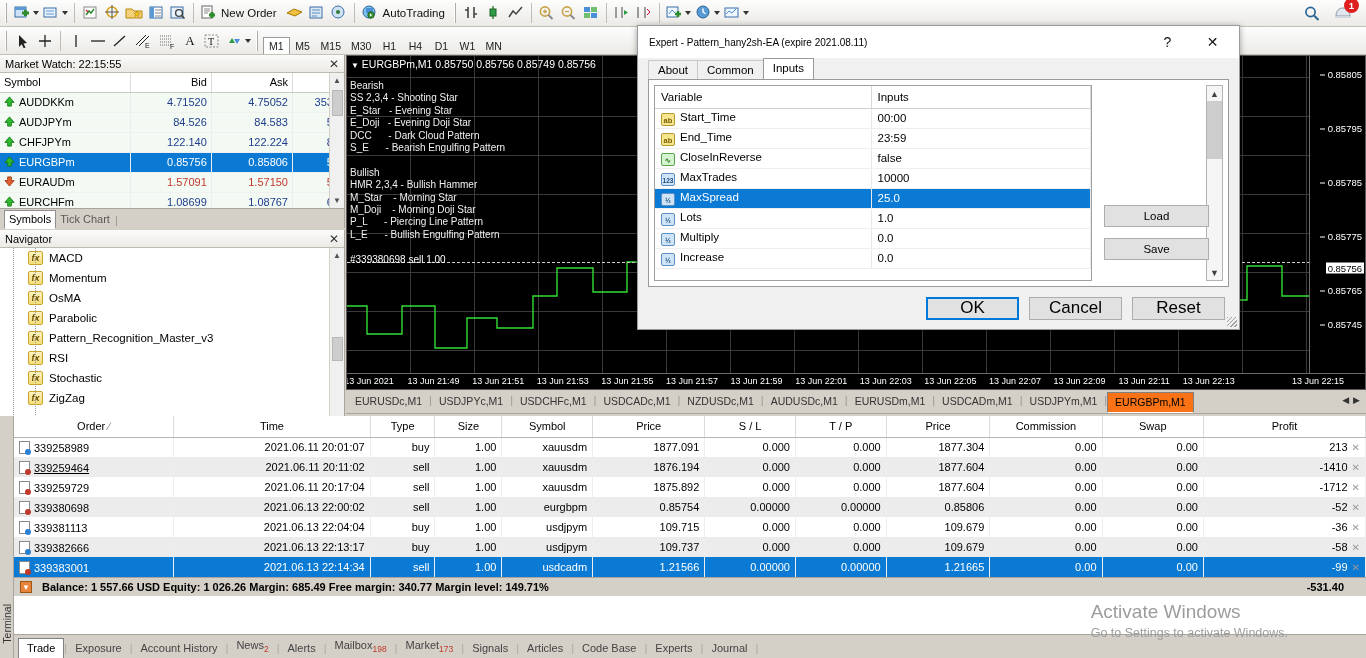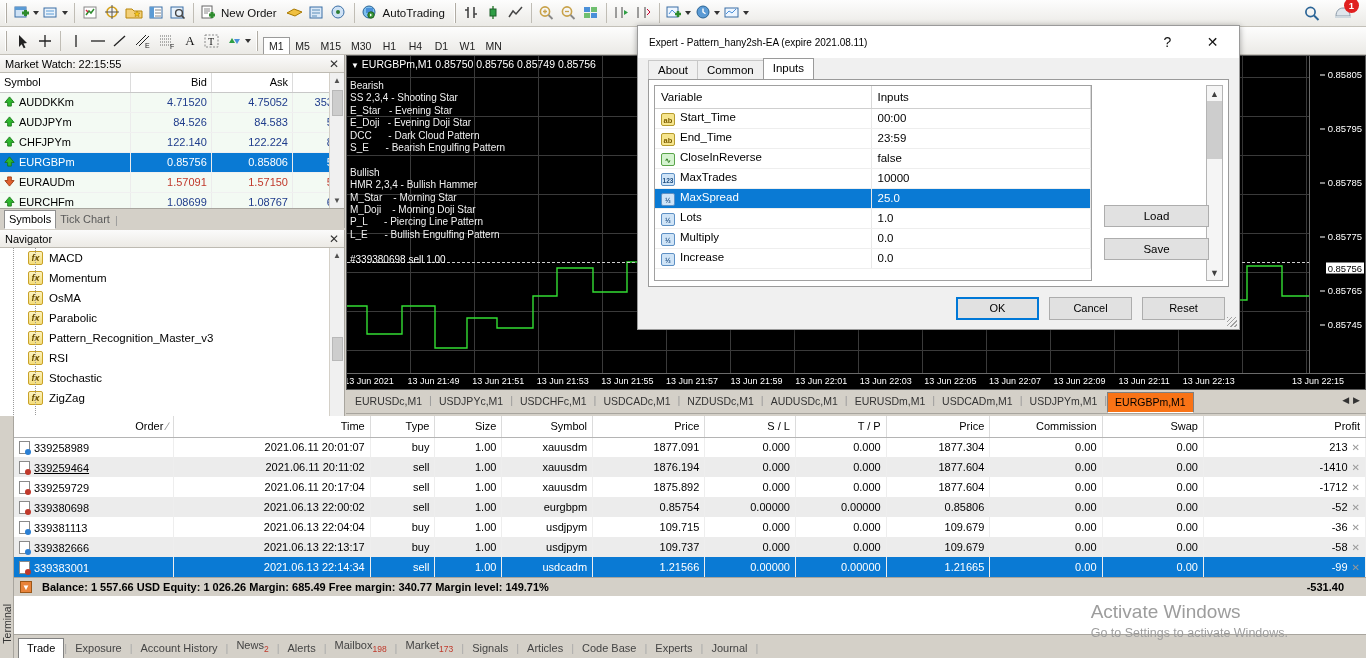--- a/index.html
+++ b/index.html
@@ -130,23 +130,23 @@
   .terminal { position:absolute; left:0; right:0; top:416px; bottom:0; background:#fff; }
   .term-side { position:absolute; left:0; top:0; bottom:0; width:14px; background:#d4d0c8;
      border-right:1px solid #a8a59e;}
   .term-side span { writing-mode:vertical-rl; transform:rotate(180deg);
      font-size:10.5px; color:#333; position:absolute; bottom:14px; left:1px;}
   .term-body { position:absolute; left:14px; right:0; top:0; bottom:0; display:flex; flex-direction:column;}
   .ord-table { width:100%; border-collapse:collapse; table-layout:fixed; }
   .ord-table th {
     font-weight:normal; font-size:11px; background:#fff;
     border-right:1px solid #dcdcdc; border-bottom:1px solid #b4b4b4;
-    padding:2px 5px; text-align:right; height:21px; color:#000;
-  }
-  .ord-table th.l { text-align:right; }
+    padding:2px 5px; height:21px; color:#000;
+  }
+  .ord-table th.l { text-align:center; }
   .ord-table td {
     font-size:11px; padding:1px 5px; height:20px; text-align:right;
     border-right:1px solid #eee; white-space:nowrap; overflow:hidden; color:#000;
   }
   .ord-table tr.alt td { background:#ececec; }
   .ord-table tr.sel td { background:#0a7ad4 !important; color:#fff !important; }
   .ord-icon { display:inline-block; width:11px;height:13px;background:#fff;
     border:1px solid #8a8a8a; position:relative; vertical-align:-2px; margin-right:4px;}
   .ord-icon::after{content:"";position:absolute;width:6px;height:6px;border-radius:50%;
     right:-2px;bottom:-2px;}
@@ -212,22 +212,22 @@
      align-items:center; }
   .ds-arrow { width:15px; height:15px; display:flex; align-items:center;
      justify-content:center; font-size:9px; color:#404040;}
   .ds-thumb { width:15px; height:58px; background:#cdcdcd; }
   .dlg-side-wrap { position:absolute; left:455px; top:0; width:130px; }
   .wbtn { width:105px; height:22px; background:#e1e1e1; border:1px solid #adadad;
      font-size:11.5px; color:#000; display:flex; align-items:center; justify-content:center;
      margin-bottom:11px;}
   .dlg-foot { height:42px; display:flex; align-items:center; justify-content:flex-end;
      gap:10px; padding:0 14px; }
-  .fbtn { width:83px; height:23px; background:#e1e1e1; border:1px solid #adadad;
-     font-size:11px; color:#000; display:flex; align-items:center; justify-content:center;}
+  .fbtn { width:93px; height:23px; background:#e1e1e1; border:1px solid #adadad;
+     font-size:17px; color:#000; display:flex; align-items:center; justify-content:center;}
   .fbtn.focus { border:2px solid #0078d7; }
   .resize-grip { position:absolute; right:2px; bottom:2px; width:10px; height:10px;
     background:repeating-linear-gradient(135deg,#a0a0a0 0 1px,transparent 1px 3px);}
 </style>
 </head>
 <body>
 
 <div class="toolbar">
   <div class="tb-grip"></div>
   <div class="tb-btn">

